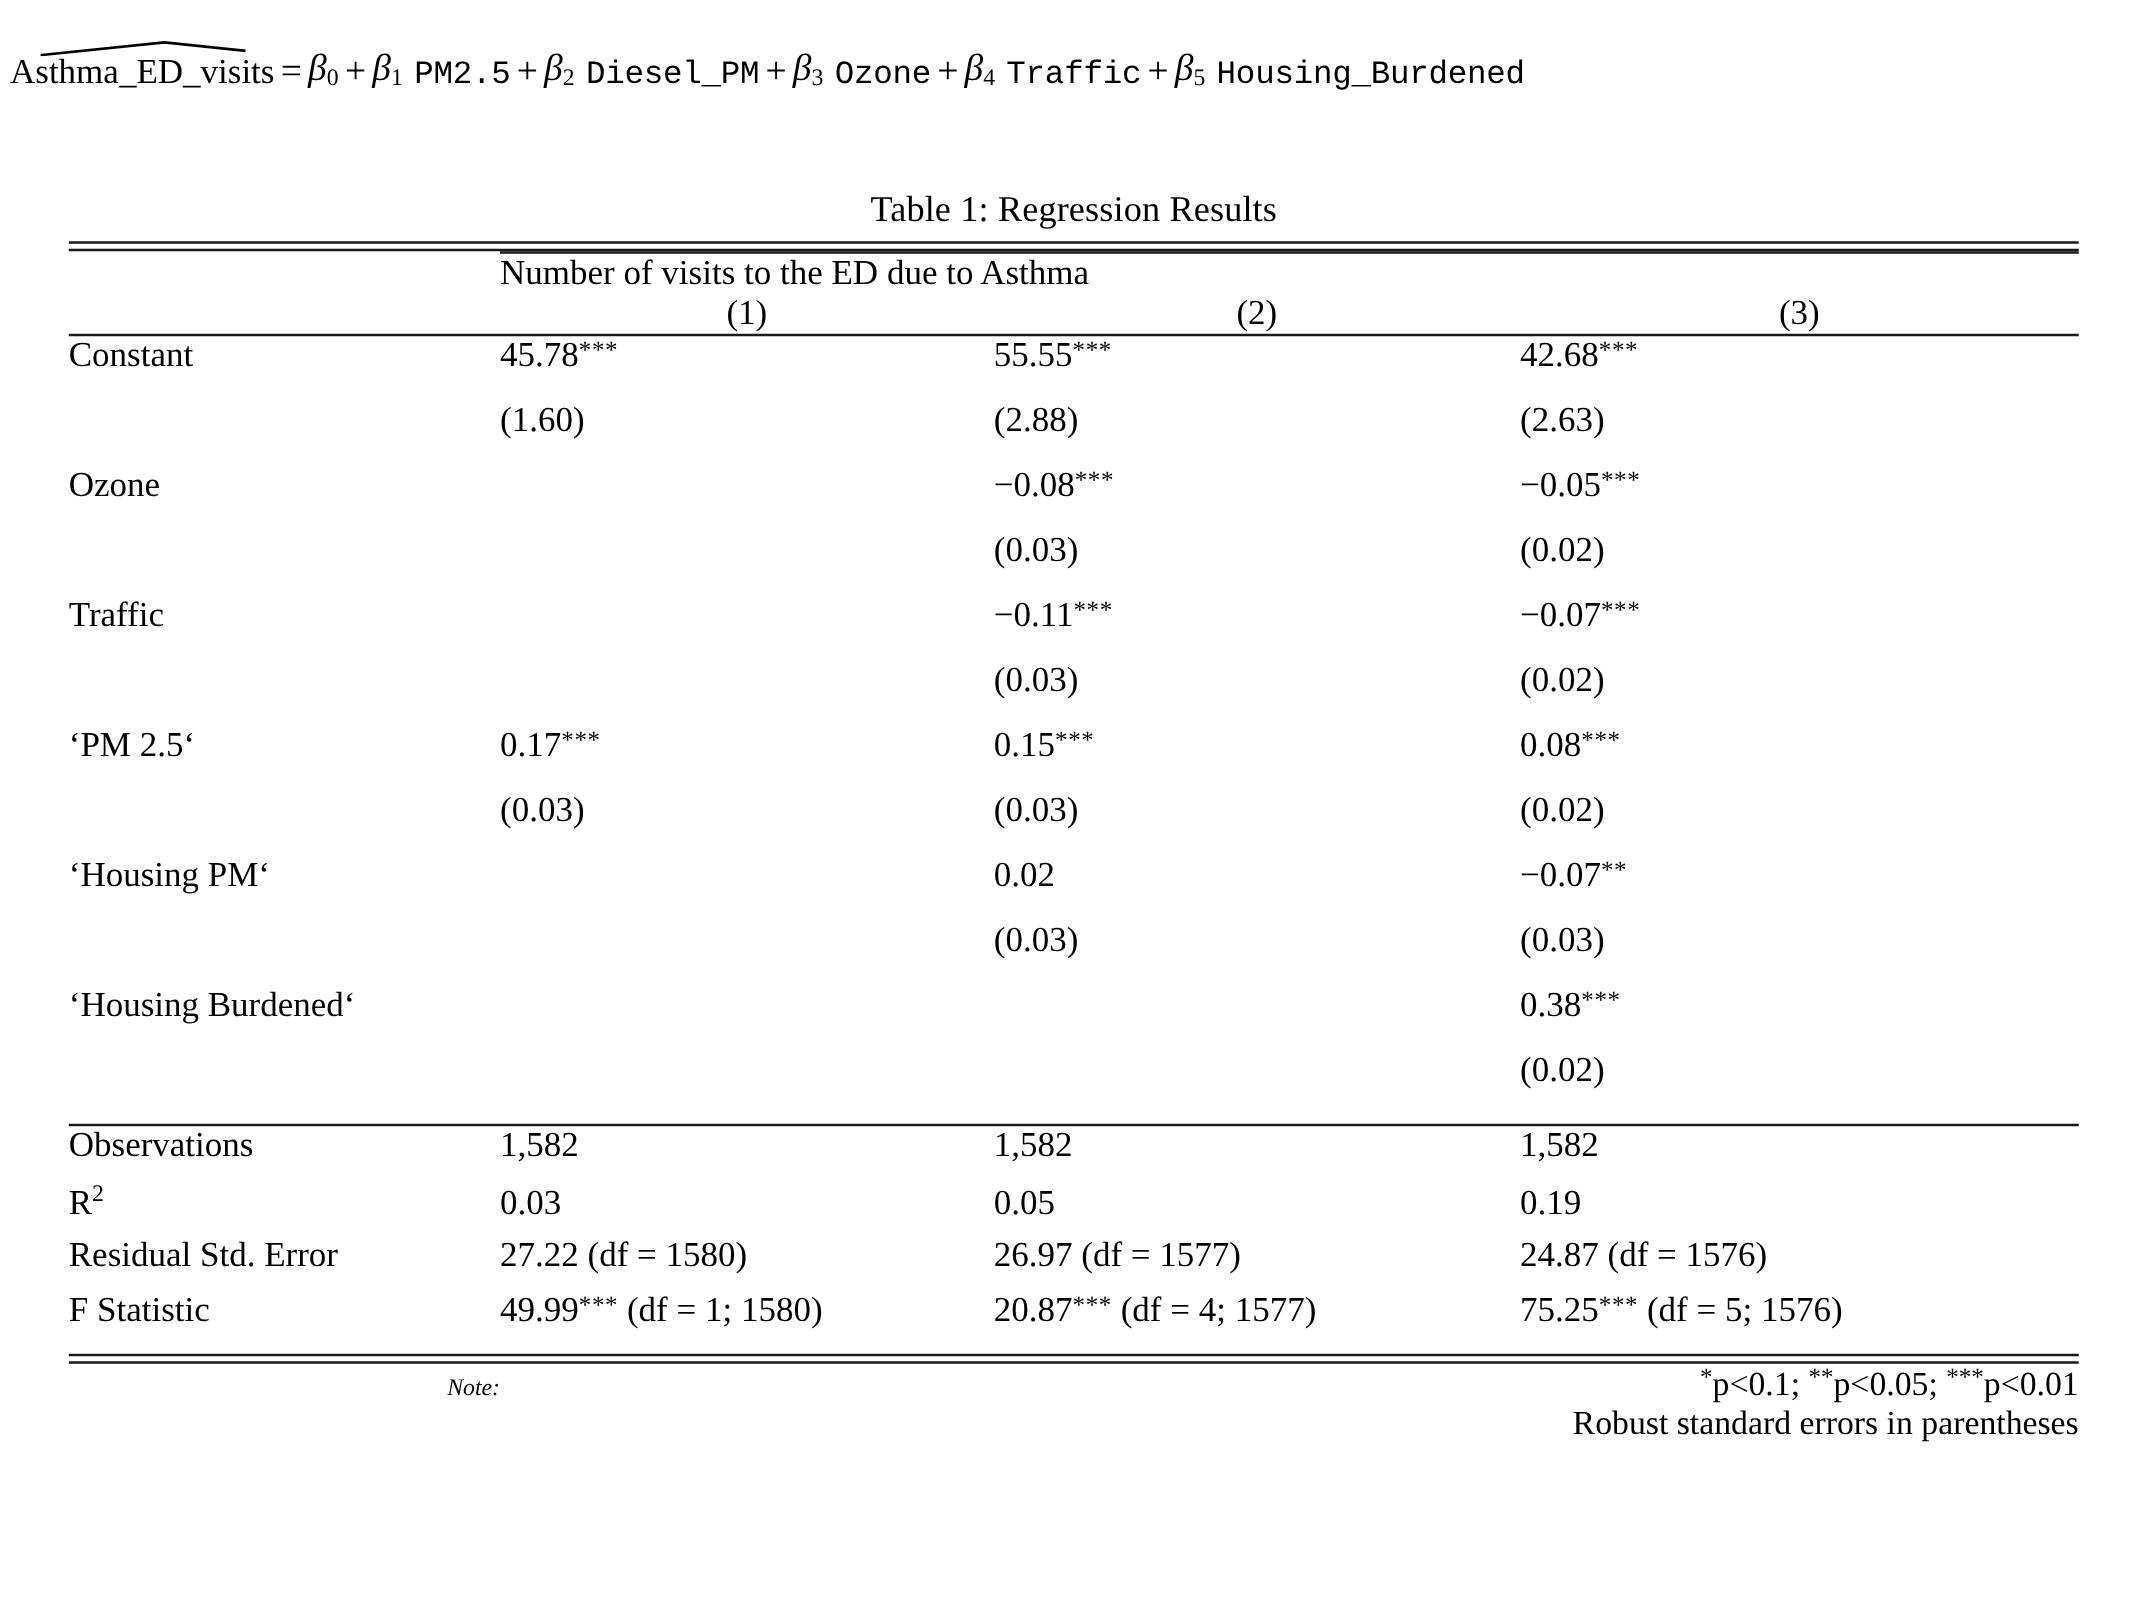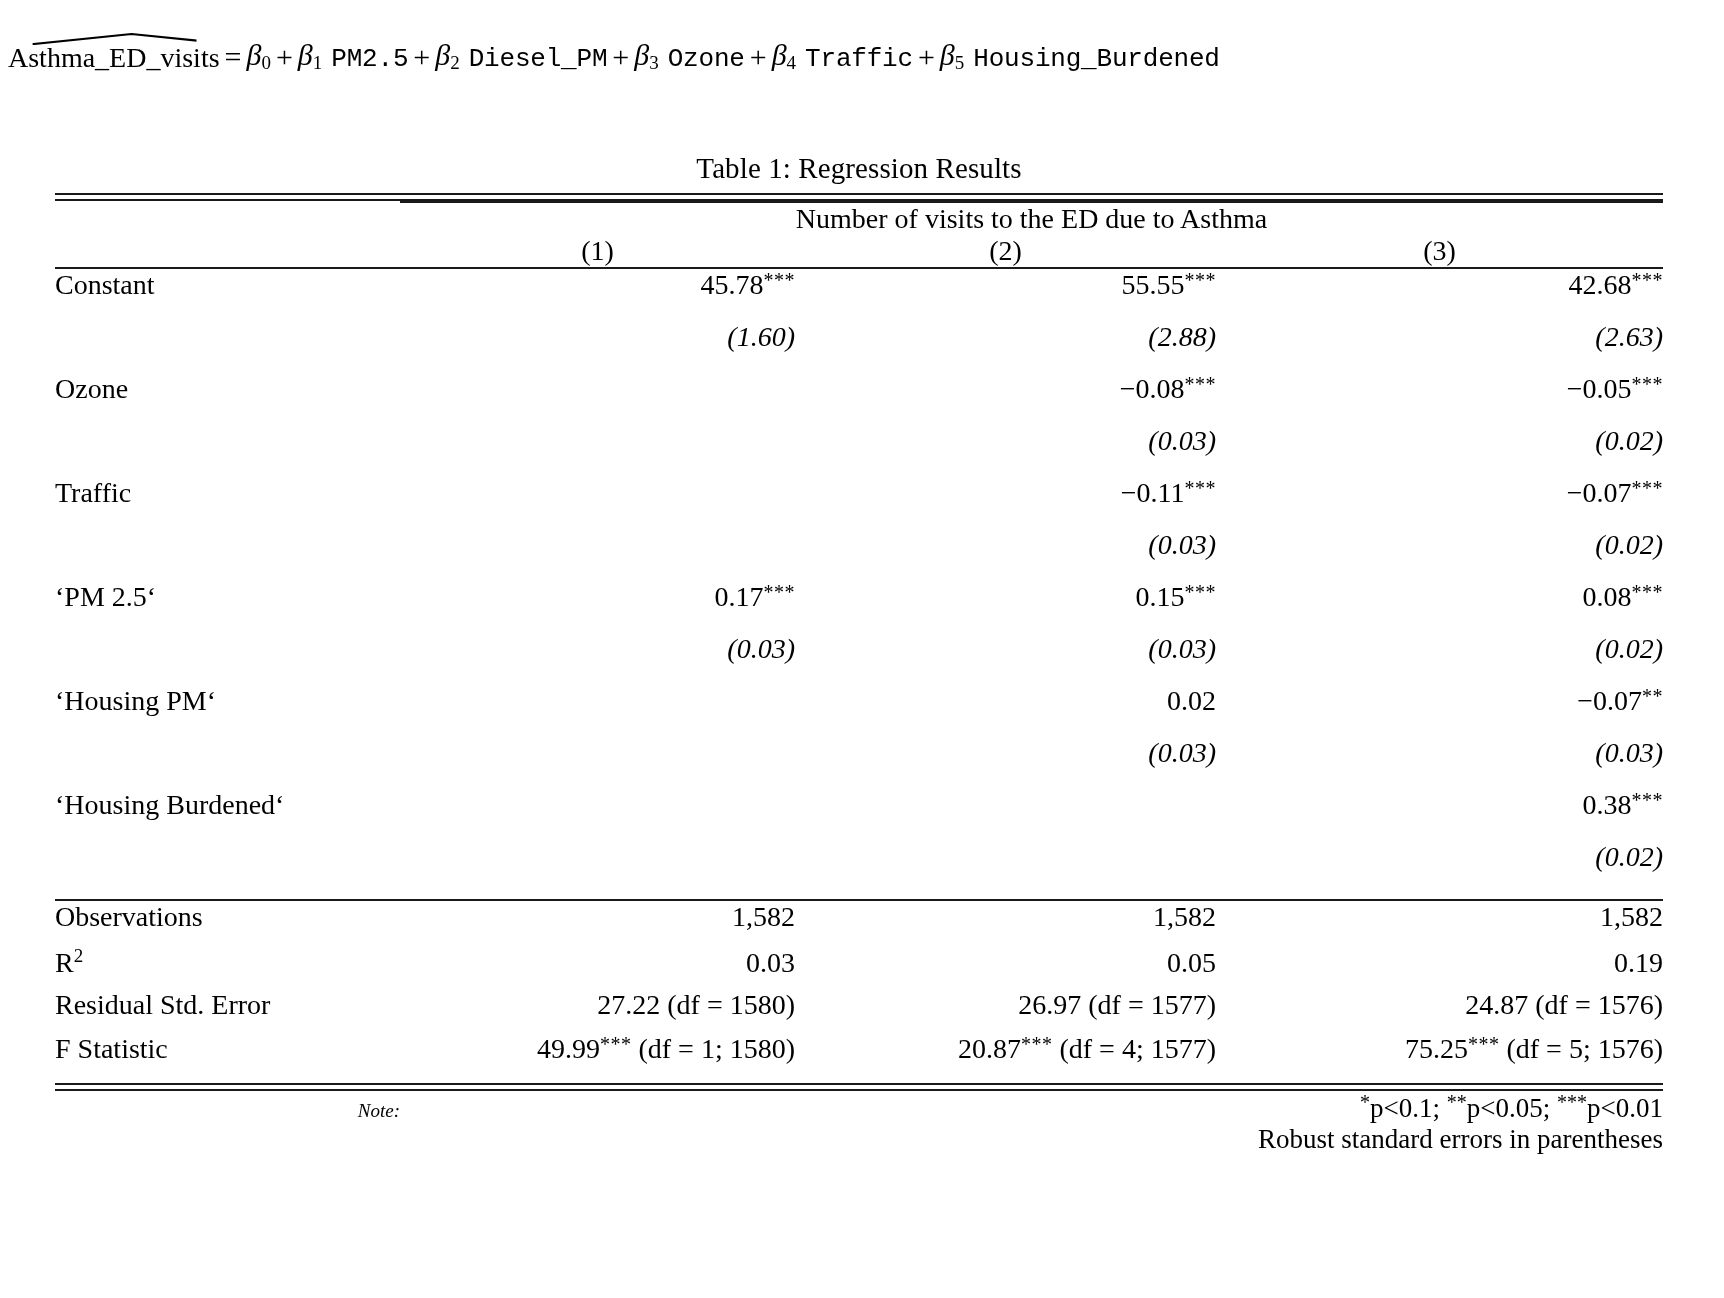--- a/index.html
+++ b/index.html
@@ -119,43 +119,43 @@
     font-size: 28px;
     padding: 19px 0 7px 0;
   }
   .dep-rule-cell { padding: 0; }
   .dep-rule {
     border-top: 2px solid #1a1a1a;
     height: 0;
     margin: 0;
   }
   .dep-sub {
-    text-align: center;
+    text-align: left;
     font-size: 28px;
     padding: 18px 0 16px 0;
   }
   .colnum {
     text-align: center;
     font-size: 28px;
     padding: 8px 0 12px 0;
   }
 
   td.rowlabel {
     text-align: left;
     font-size: 28px;
     padding-left: 1px;
     white-space: nowrap;
   }
   td.coef, td.se, td.stat {
-    text-align: right;
+    text-align: left;
     font-size: 28px;
     white-space: nowrap;
   }
   .r-coef td { height: 52px; padding-top: 14px; }
-  .r-se td { height: 52px; padding-top: 2px; font-style: italic; }
+  .r-se td { height: 52px; padding-top: 2px; }
   .r-stat td { height: 44px; padding-top: 6px; }
   .r-stat-first td { padding-top: 18px; }
 
   sup.stars {
     font-size: 20px;
     vertical-align: 7px;
     letter-spacing: 0.5px;
   }
   .rsq sup {
     font-size: 19px;

